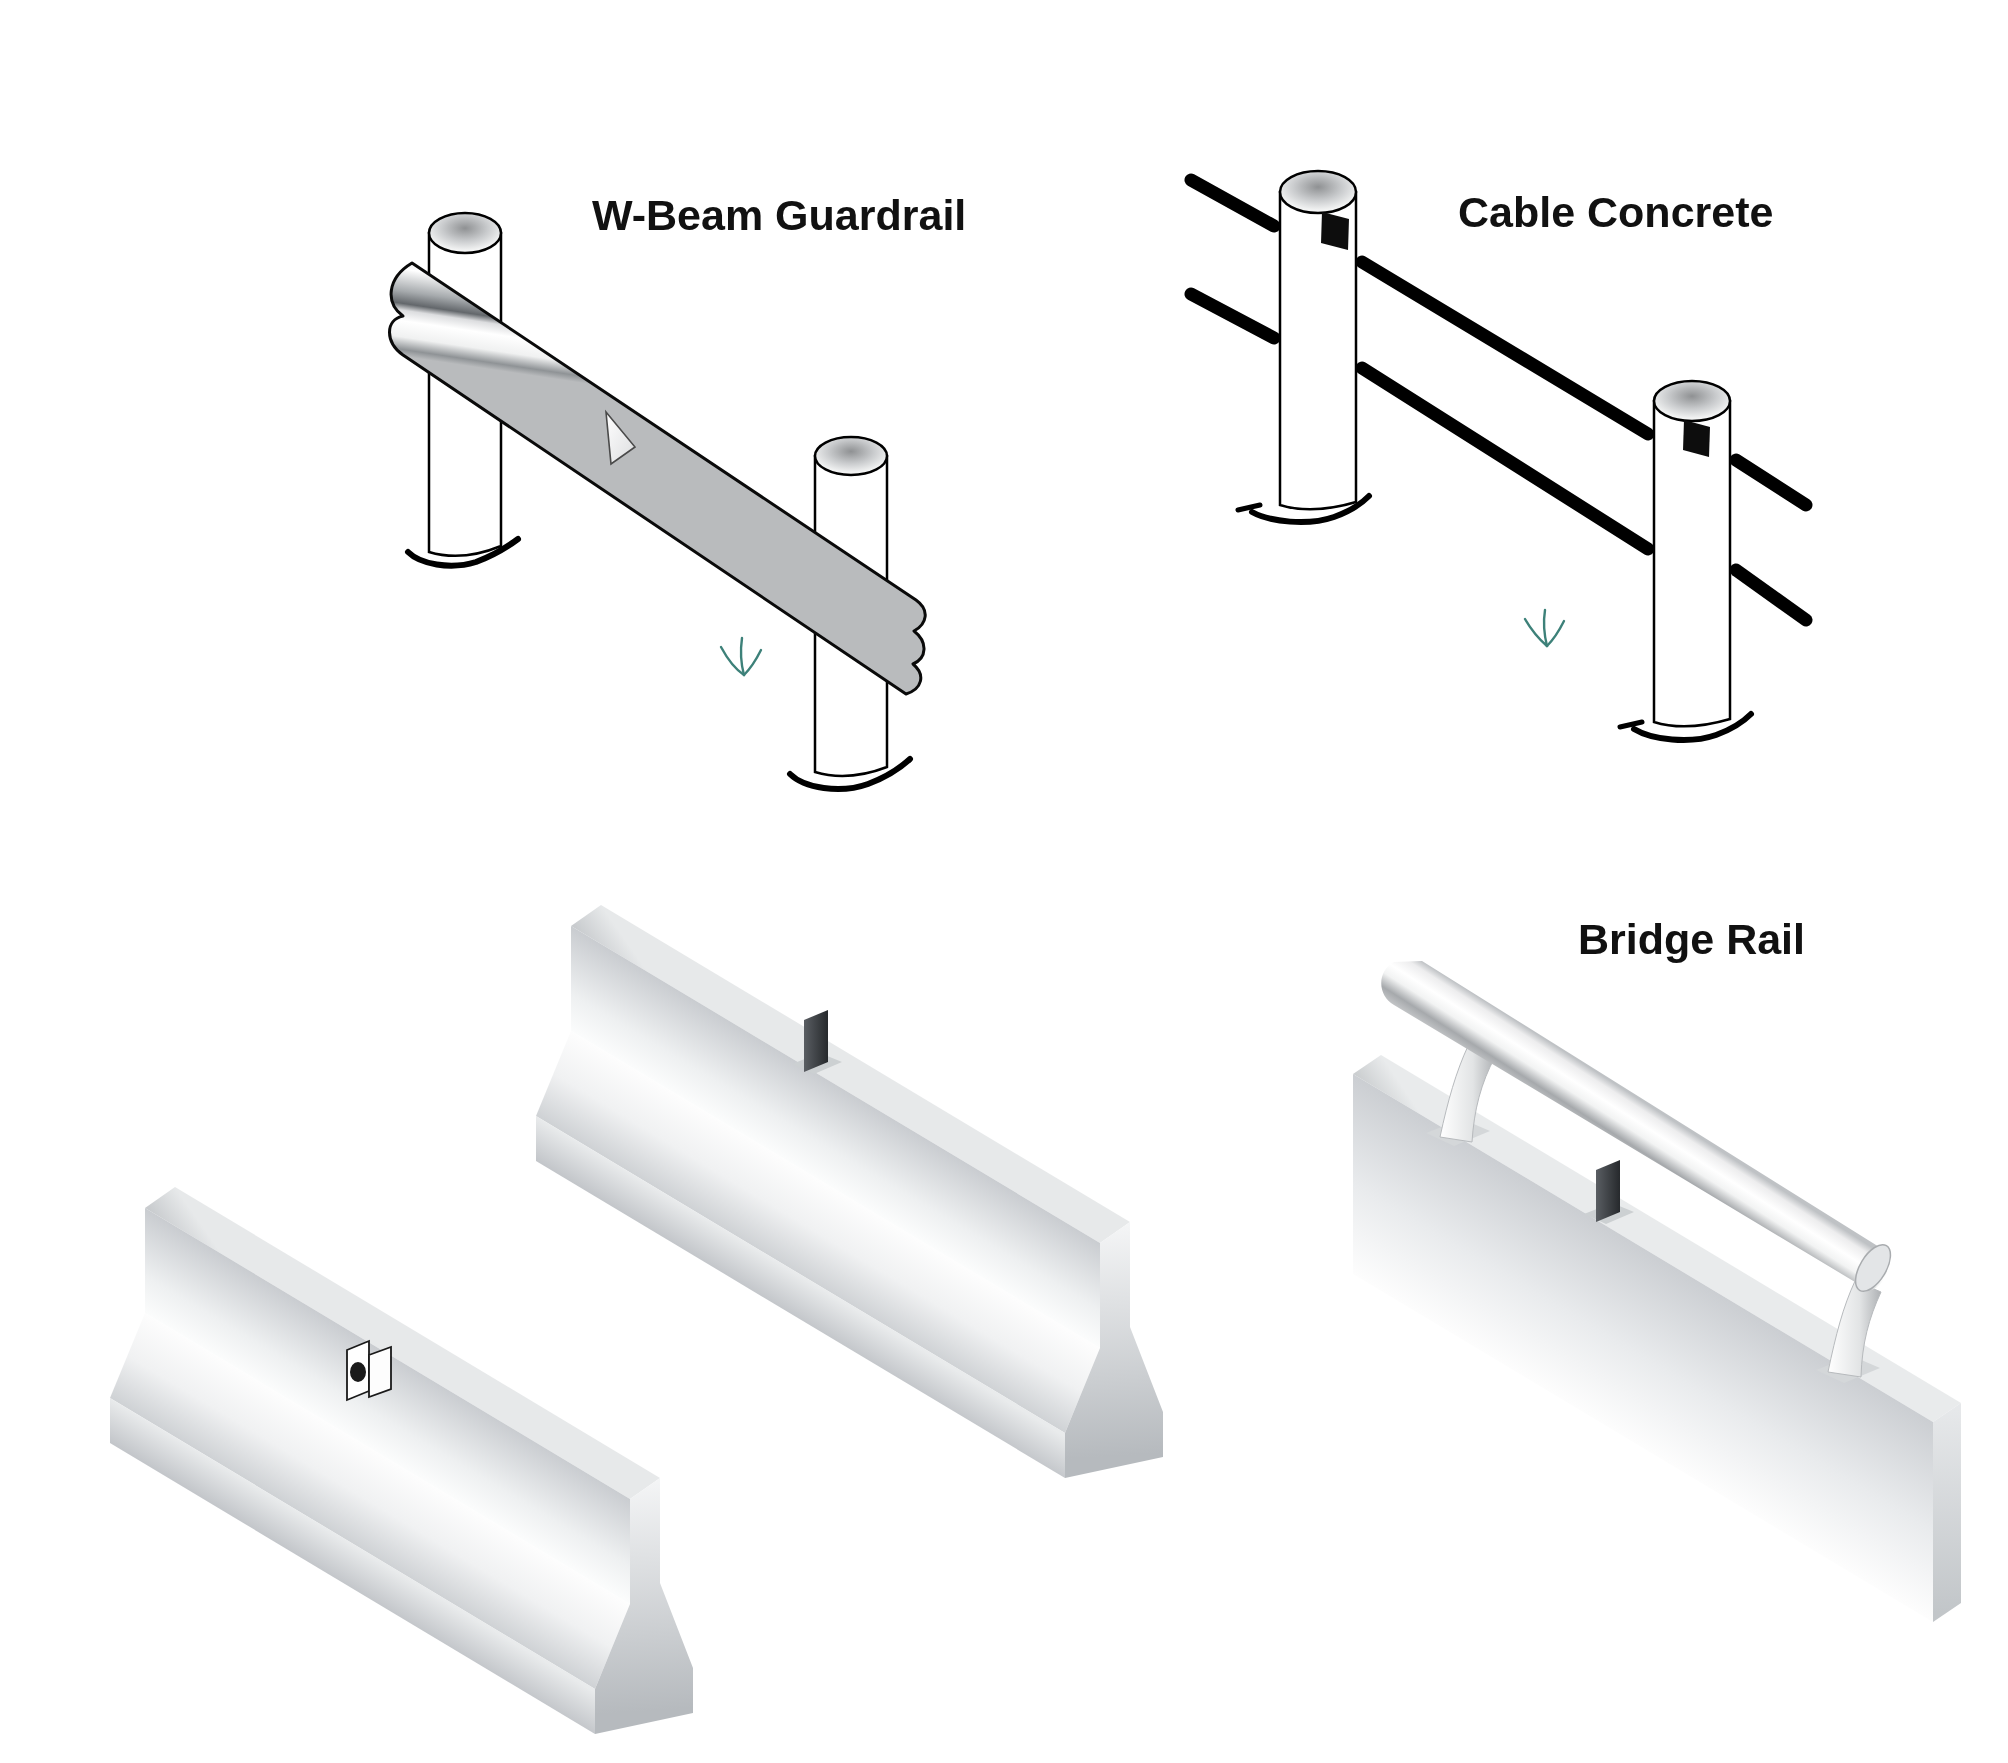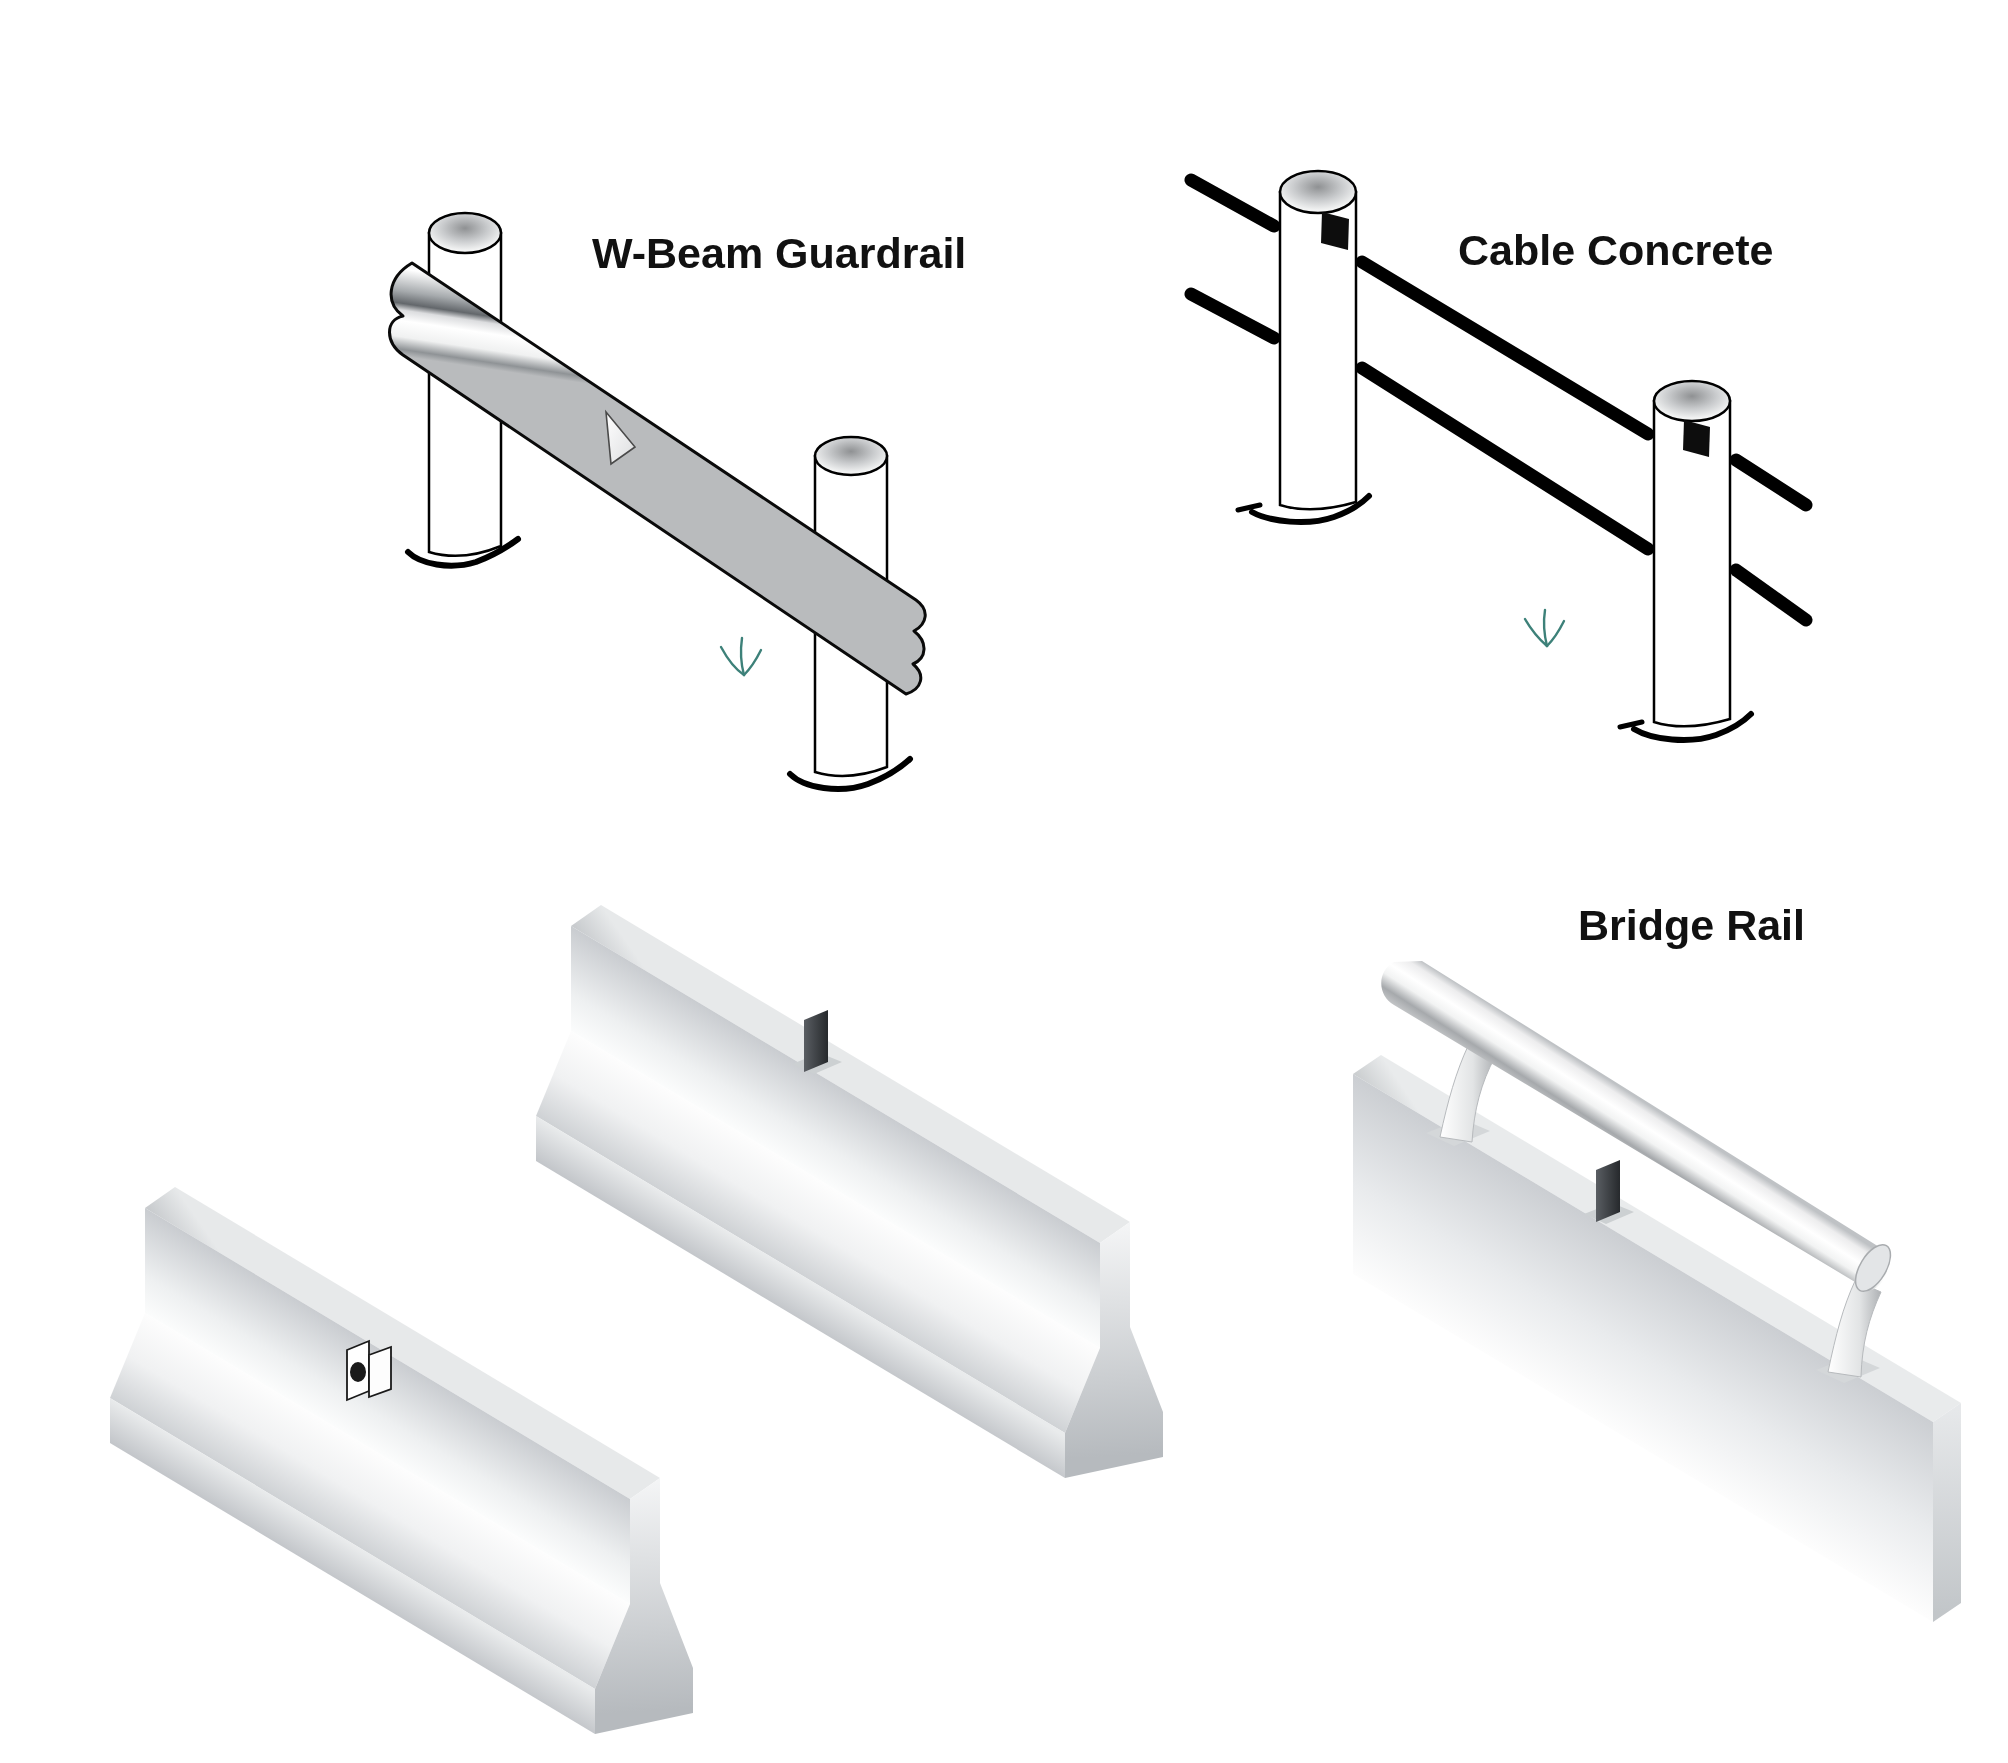--- a/index.html
+++ b/index.html
@@ -13,26 +13,25 @@
   }
   .canvas svg{position:absolute;left:0;top:0;}
   .fig-label{
     position:absolute;
     font-weight:700;
     font-size:43px;
     line-height:1;
     color:#111111;
     white-space:nowrap;
     letter-spacing:0px;
-    margin-top:38px;
   }
   #label-wbeam{left:592px;top:194px;}
   #label-cable{left:1458px;top:191px;}
   #label-concrete{left:128px;top:1003px;}
-  #label-bridge{left:1578px;top:866px;text-align:right;}
+  #label-bridge{left:1578px;top:918px;text-align:right;}
 </style>
 </head>
 <body>
 
 <div class="canvas">
 
 <svg width="2008" height="1763" viewBox="0 0 2008 1763">
   <defs>
     <radialGradient id="postTop" cx="50%" cy="38%" r="70%">
       <stop offset="0" stop-color="#8f9193"></stop>

